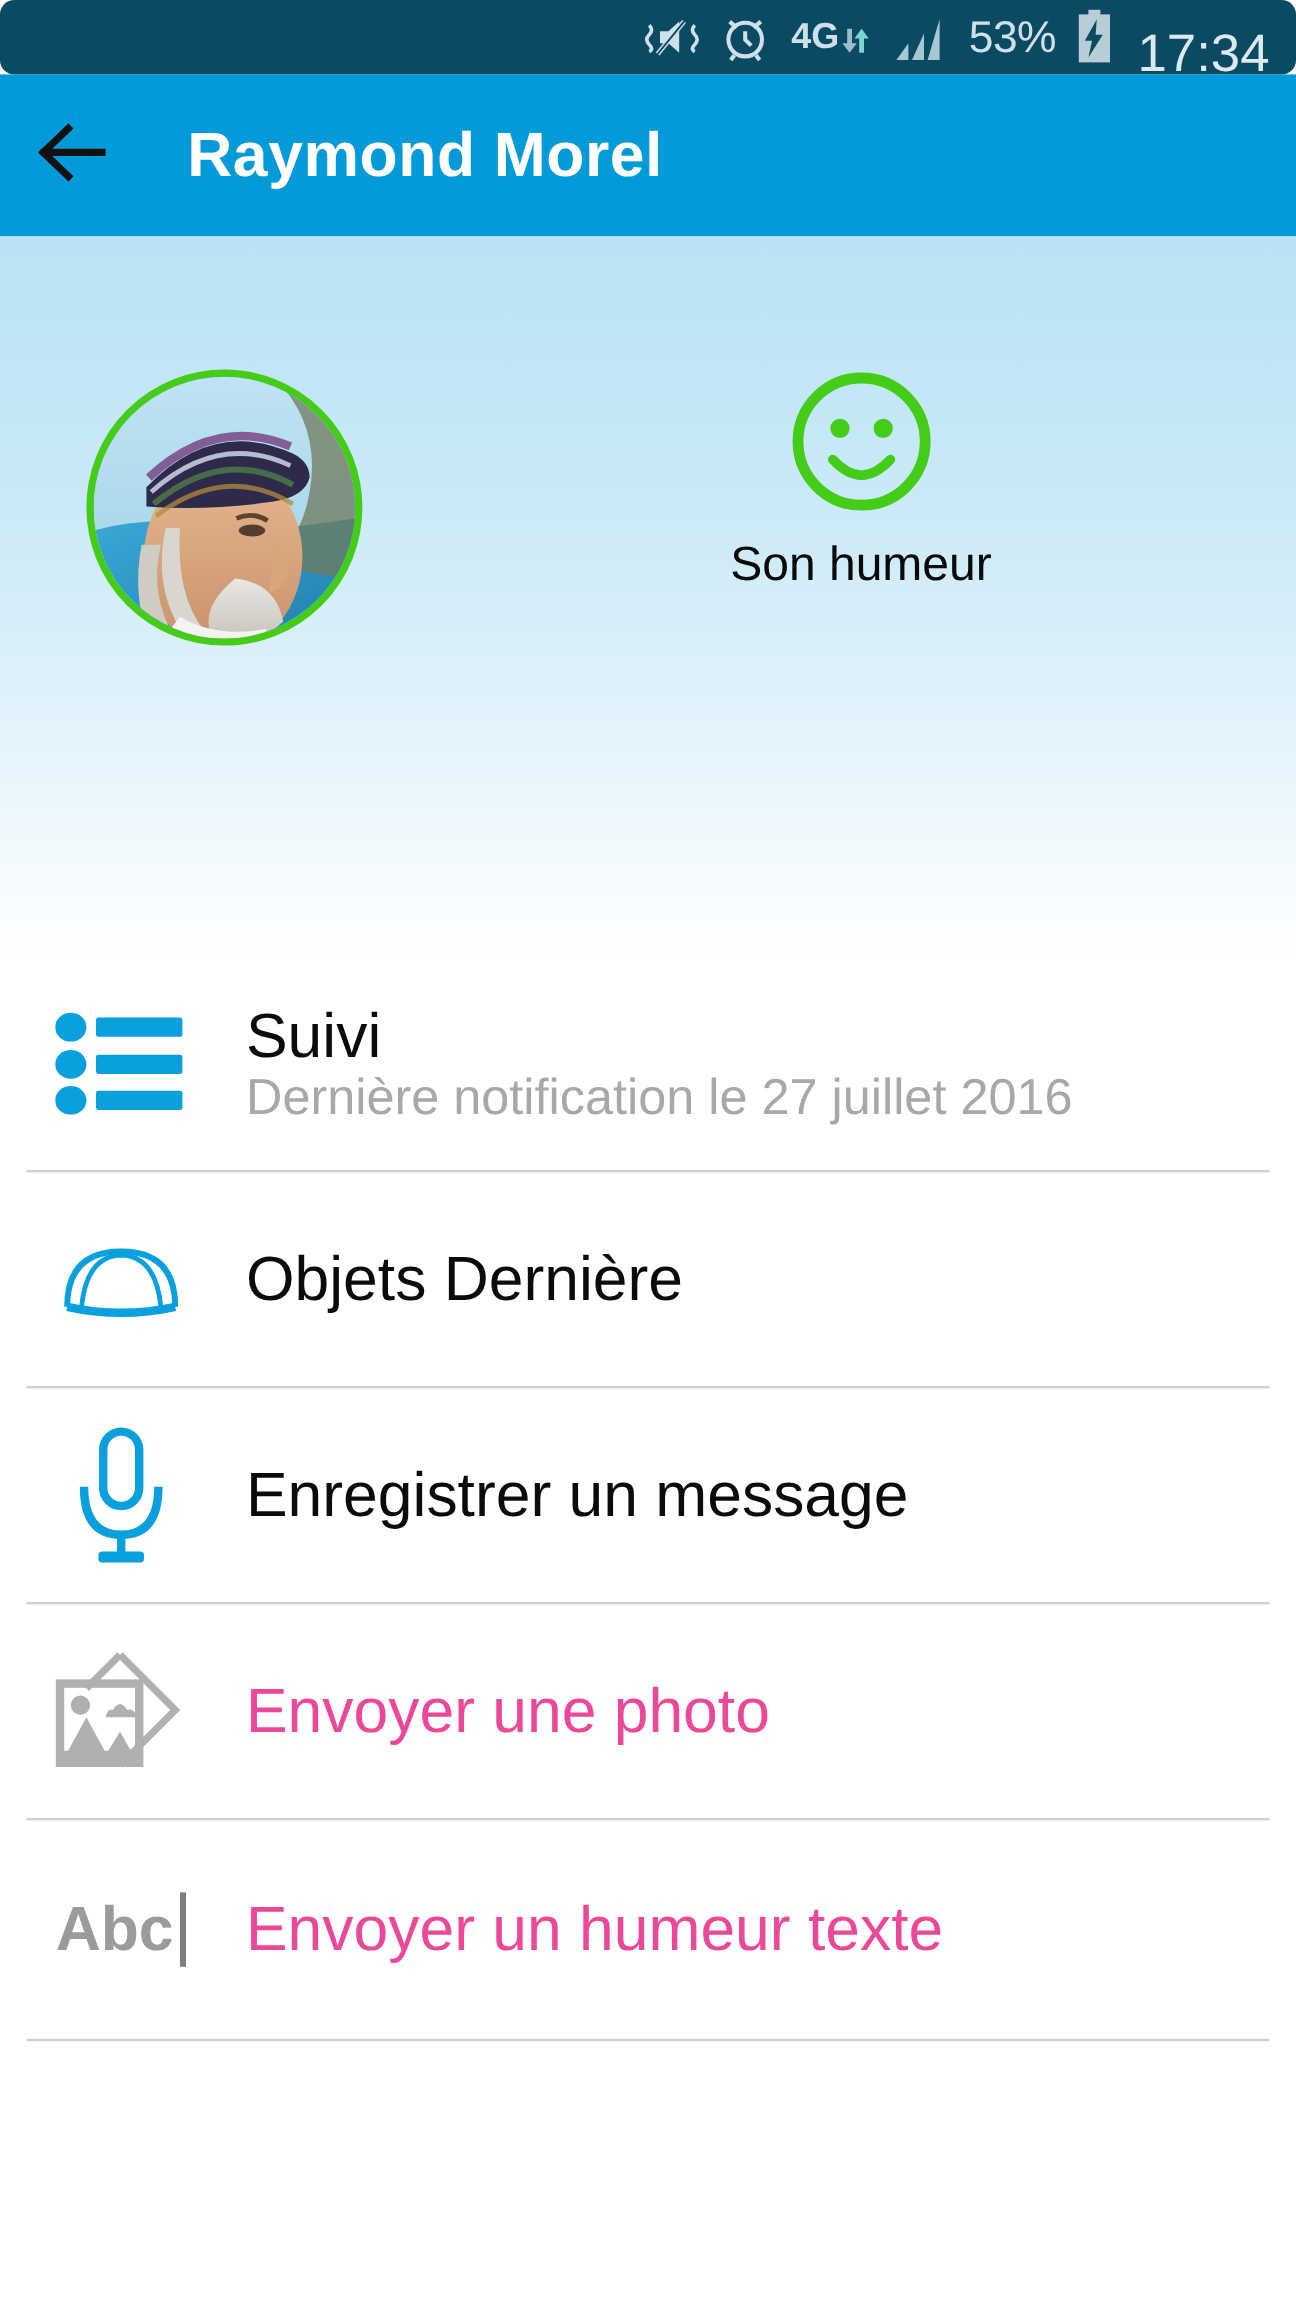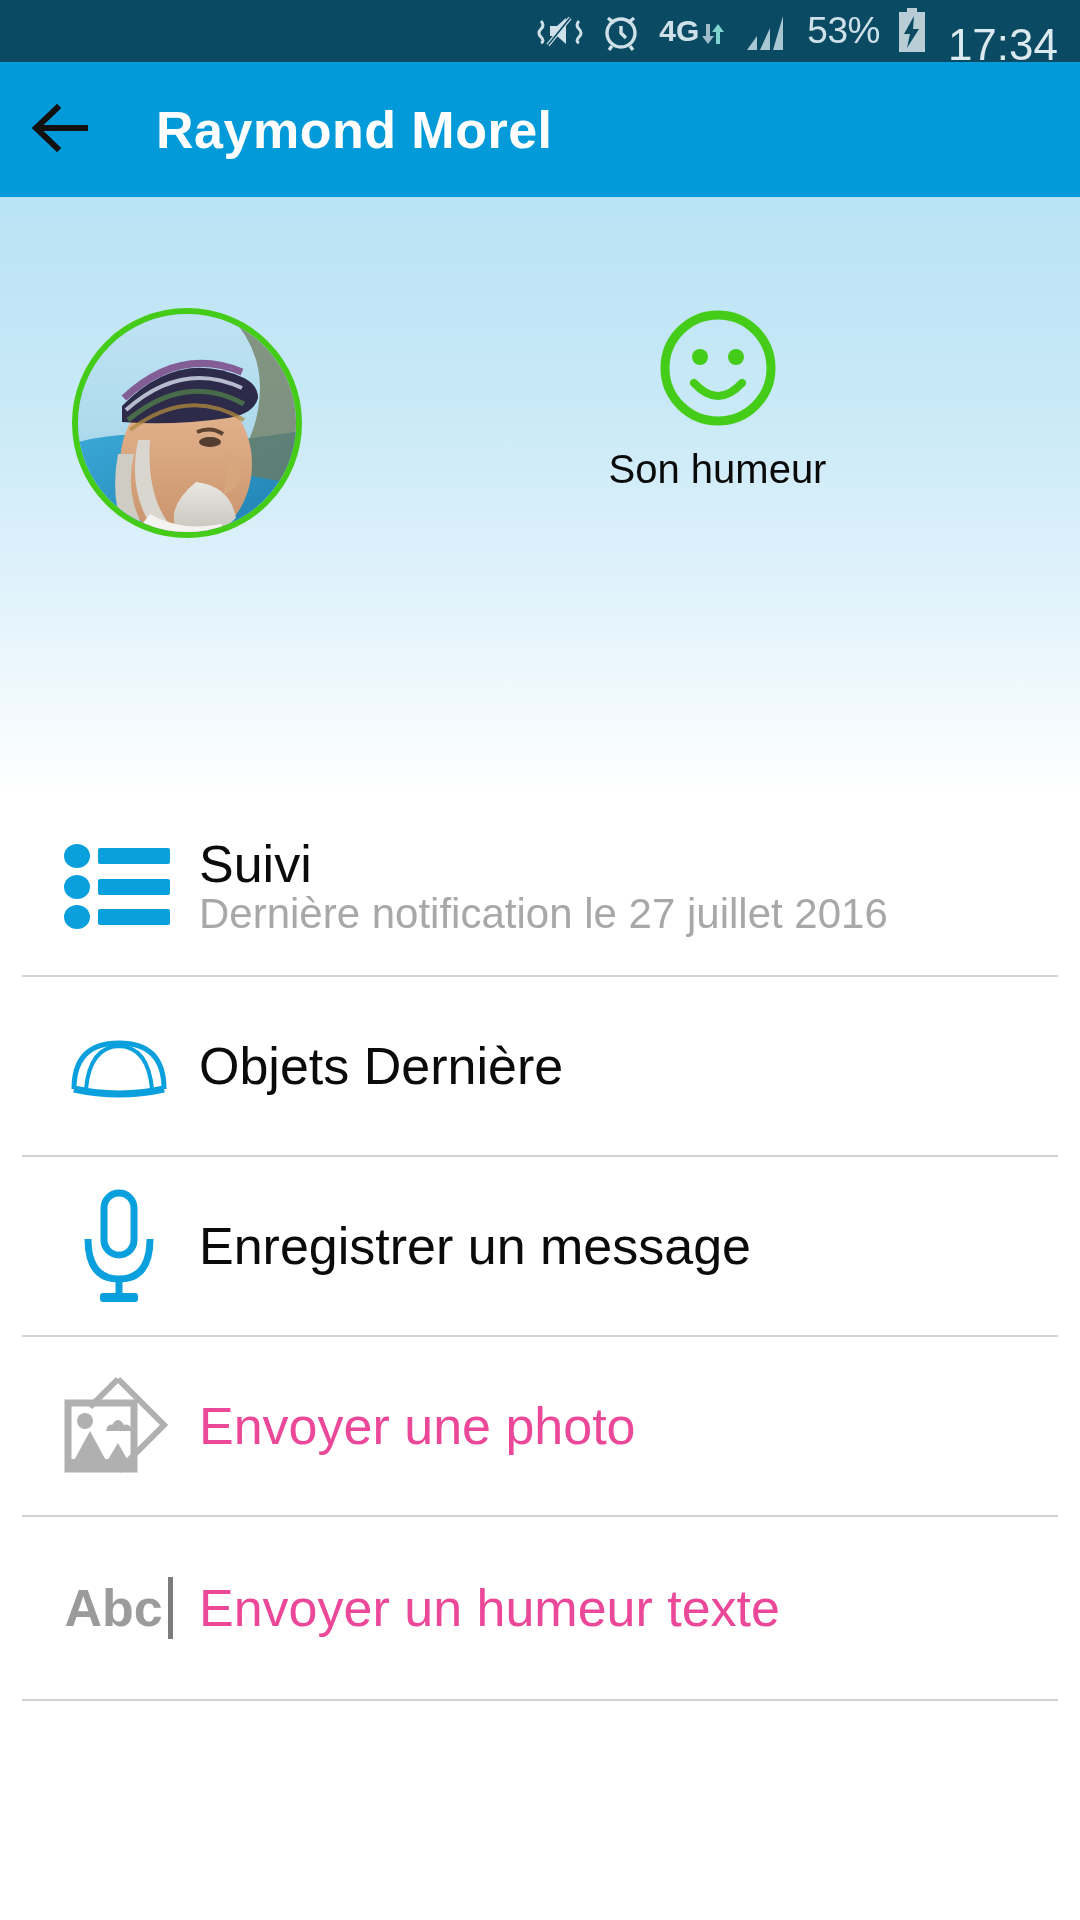--- a/index.html
+++ b/index.html
@@ -9,21 +9,21 @@
     background:#ffffff;
     overflow:hidden;
   }
   #screen { position:relative; width:1080px; height:1920px; background:#fff; }
 
   
   .statusbar {
     position:absolute; top:0; left:0; width:1080px; height:62px;
     background:#0a4a63;
     display:flex; align-items:center; justify-content:flex-end;
-    padding-right:22px; gap:16px;
+    padding-right:22px; gap:16px;border-radius:12px;
   }
   .sb-icon { display:flex; align-items:center; justify-content:center; }
   .sb-text {
     color:#cfe0e8; font-size:37px; letter-spacing:-0.5px;
     font-family:"Liberation Sans", sans-serif;
   }
   .sb-clock { color:#dce9ef; font-size:44px; letter-spacing:0px; margin-left:4px;margin-top:28px; }
   .sb-4g {
     display:flex; align-items:center; gap:2px;
   }
@@ -71,22 +71,23 @@
     margin-top:14px; font-size:40px; color:#0a0a0a;
     font-family:"Liberation Sans", sans-serif;
   }
 
   
   .list { position:absolute; top:797px; left:0; width:1080px; }
   .row {
     position:relative;
     display:flex; align-items:center;
     height:178px;
-    padding-left:46px;
+    padding-left:28px;
     cursor:pointer;
+    gap:24px;
   }
   .row-icon {
     width:145px; min-width:145px;
     display:flex; align-items:center; justify-content:center;
   }
   .row-text { display:flex; flex-direction:column; justify-content:center; margin-left:8px; }
   .row-title {
     font-size:52px; color:#0b0b0b; line-height:1.08;
     font-family:"Liberation Sans", sans-serif;
   }

